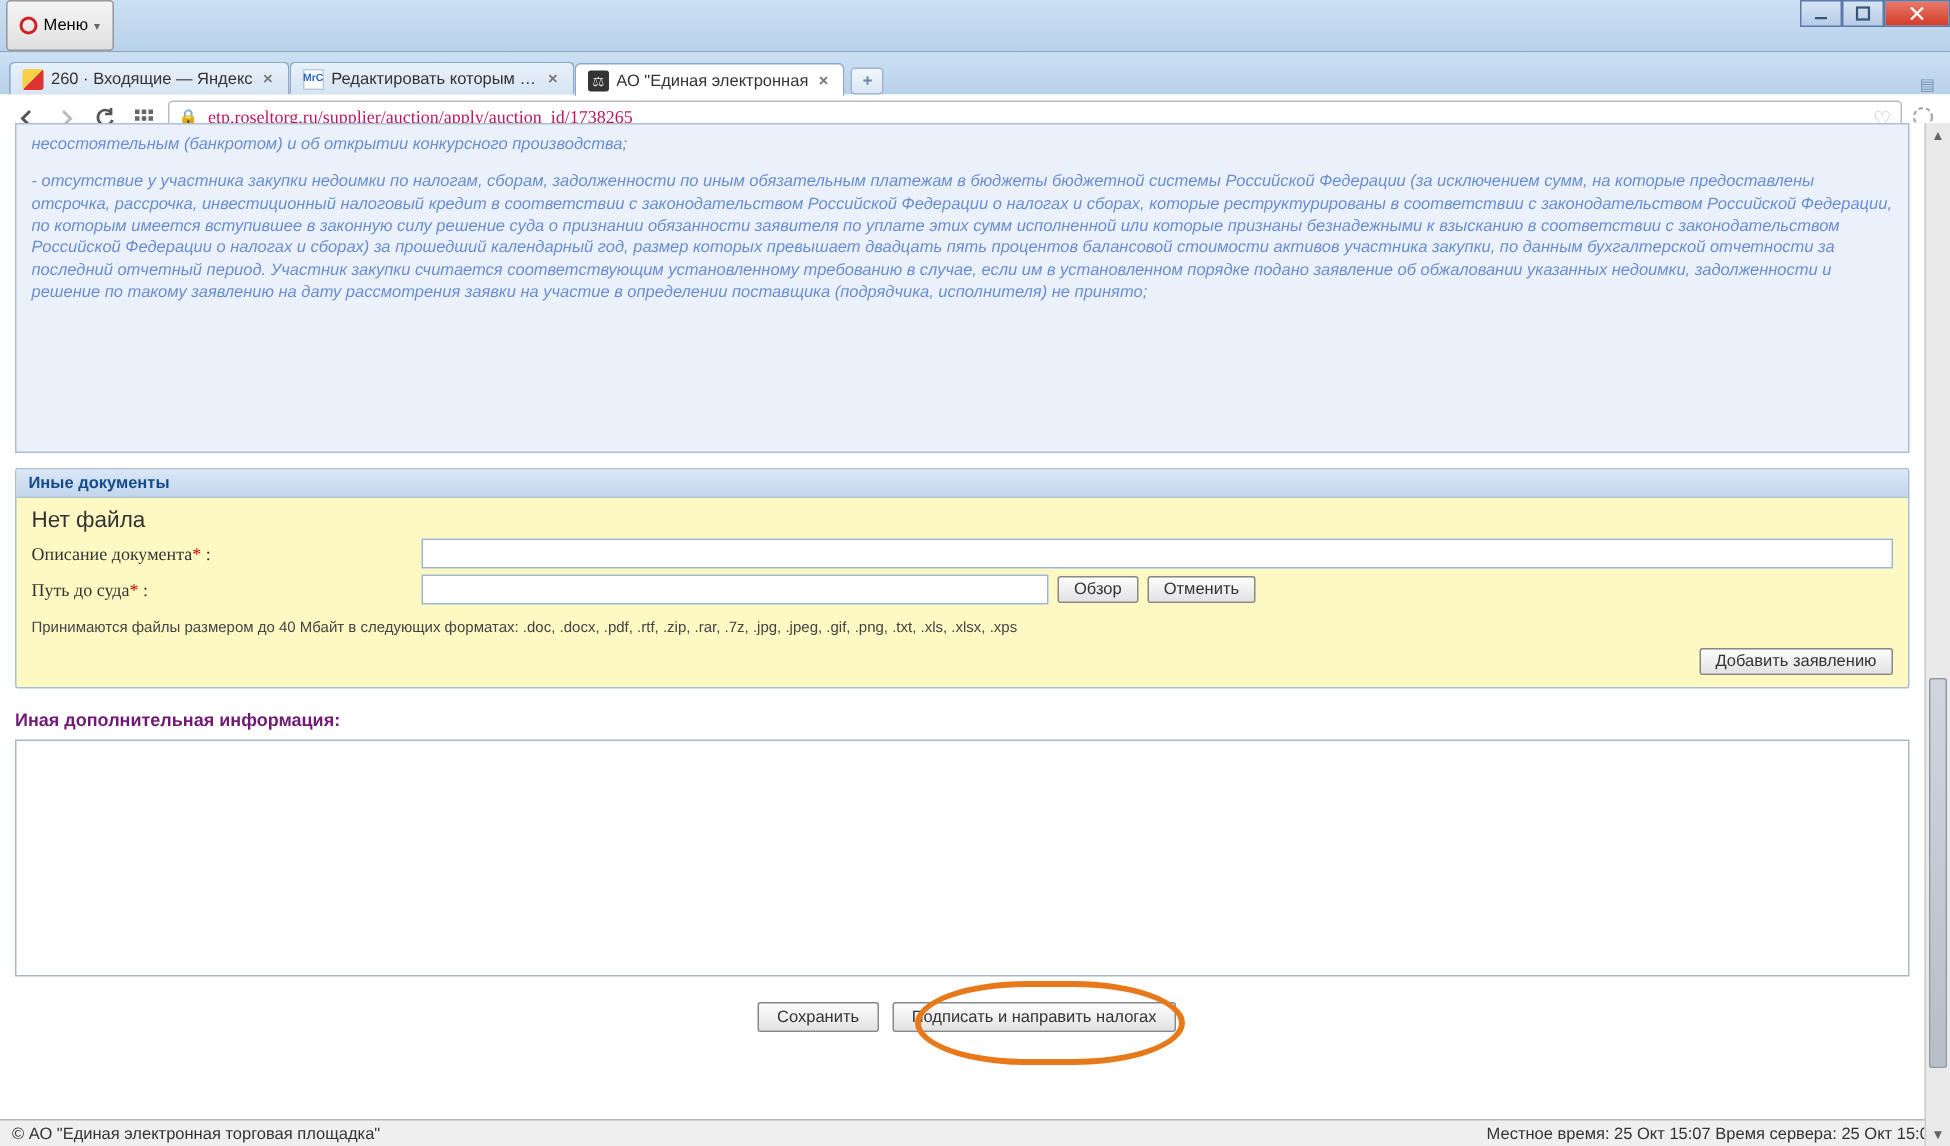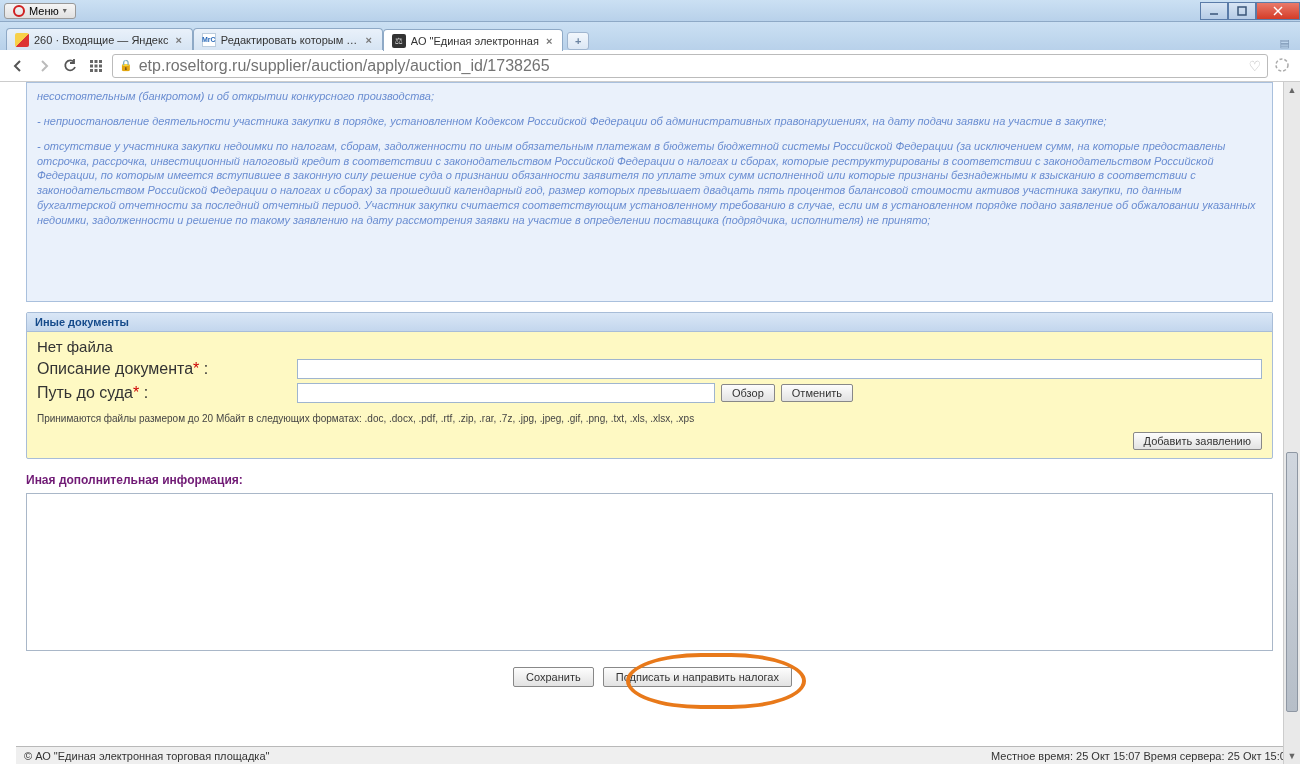--- a/index.html
+++ b/index.html
@@ -1,19 +1,19 @@
 <!DOCTYPE html>
 <html><head>
 <meta charset="utf-8">
 <style>
 * { margin: 0; padding: 0; box-sizing: border-box; }
 body { font-family: Tahoma, Arial, sans-serif; font-size: 11px; background: #fff; overflow: hidden; }
 
 
-.window-chrome { display: flex; align-items: center; background: linear-gradient(#cbe0f3, #b8d1ea); border-bottom: 1px solid #8ea9c6; height: 22px; padding-left: 4px; }
+.window-chrome { display: flex; background: linear-gradient(#cbe0f3, #b8d1ea); border-bottom: 1px solid #8ea9c6; height: 35px; padding-left: 4px; }
 .opera-menu-btn { display: flex; align-items: center; gap: 4px; background: linear-gradient(#f5f5f5,#e0e0e0); border: 1px solid #999; border-radius: 3px; padding: 1px 8px; font-size: 11px; cursor: pointer; }
 .opera-o { width: 12px; height: 12px; border-radius: 50%; border: 2px solid #d02020; position: relative; }
 .win-controls { margin-left: auto; display: flex; }
 .win-btn { width: 28px; height: 18px; border: 1px solid #5a7ba8; background: linear-gradient(#d8e5f4,#b6cce6); display:flex; align-items:center; justify-content:center; font-size:10px; font-family: Arial; }
 .win-btn.close { background: linear-gradient(#e97a6a,#d43c28); color: #fff; width: 44px; }
 .win-btn svg { stroke: #3a5578; stroke-width: 1.5; }
 .win-btn.close svg { stroke: #fff; }
 
 
 .tab-bar { display:flex; align-items:flex-end; background: linear-gradient(#cbe0f3, #b8d1ea); padding: 4px 6px 0 6px; height: 28px; gap:0; }
@@ -23,41 +23,41 @@
 .tab .tclose { color:#777; font-weight:bold; margin-left:auto; padding:0 2px; }
 .tab .tlabel { overflow:hidden; text-overflow:ellipsis; }
 .newtab { width:22px; height:18px; border:1px solid #9fb5cf; background:linear-gradient(#f2f7fc,#dbe7f4); border-radius:3px; display:flex; align-items:center; justify-content:center; margin-left:4px; color:#6b84a2; font-weight:bold; }
 
 
 .addr-bar { display:flex; align-items:center; gap:6px; padding: 4px 8px; background:#fff; border-bottom:1px solid #ccc; height:32px; }
 .nav-btn { width:20px; height:20px; display:flex; align-items:center; justify-content:center; color:#888; }
 .nav-btn.enabled { color:#444; }
 .url-box { flex:1; display:flex; align-items:center; border:1px solid #bbb; border-radius:3px; height:24px; padding:0 6px; gap:6px; }
 .lock { color:#3a9c3a; }
-.url-text { flex:1; font-size:16px; color:#737373; }
+.url-text { flex:1; font-size:12px; color:#be185d;font-family:Liberation Serif, serif; }
 .heart { color:#bbb; font-size:14px; }
 .sync-ico { width:18px; height:18px; color:#999; }
 
 
-.page-outer { position: absolute; top:82px; bottom:0; left:0; right:0; background:#fff; display:flex;margin-left:16px; }
+.page-outer { position: absolute; top:82px; bottom:0; left:0; right:0; background:#fff; display:flex; }
 .page-scroll { flex:1; overflow:auto; }
 .content { padding: 0 10px 10px 10px; }
 
 
 .decl-box { border:1px solid #a9c0dd; background:#eaf1fb; margin: 0 0 10px 0; }
 .decl-inner { height:218px; overflow:auto; padding:6px 10px; color:#6a8dd1; font-style:italic; font-size:11px; line-height:1.35; }
 .decl-inner p { margin-bottom:10px; }
 
 
 .panel { border:1px solid #a8bdd8; border-radius:2px; margin-bottom:14px; background:#fef9c3; }
 .panel-hd { background: linear-gradient(#dae7f6,#c3d6ed); padding:3px 8px; color:#154a8a; font-weight:bold; font-size:11px; border-bottom:1px solid #a8bdd8; }
 .panel-bd { padding:6px 10px 8px 10px; }
 .nofile { font-size:15px; color:#333; margin-bottom:4px; }
 .form-row { display:flex; align-items:center; margin:4px 0; }
-.form-label { width:260px; color:#333; font-size:16px; }
+.form-label { width:260px; color:#333; font-size:12px;font-family:Liberation Serif, serif; }
 .req { color:#c00; }
 .form-input { flex:1; height:20px; border:1px solid #9fb5cf; background:#fff; padding:0 4px; font-size:11px; }
 .form-input.short { flex:0 0 418px; }
 .btn { background: linear-gradient(#fdfdfd,#e2e2e2); border:1px solid #888; border-radius:2px; padding:2px 10px; font-size:11px; color:#333; cursor:pointer; margin-left:6px; }
 .hint { font-size:10px; color:#444; margin-top:10px; }
 .panel-actions { text-align:right; margin-top:8px; }
 
 
 .section-title { font-weight:bold; font-size:12px; color:#701a75; margin: 6px 0; }
 .big-textarea { width:100%; height:158px; border:1px solid #a9b7c8; background:#fff; resize:none; font-family:inherit; font-size:11px; padding:4px; }
@@ -178,41 +178,40 @@
 </div>
 
 <div class="page-outer">
   <div class="page-scroll">
     <div class="content">
 
       
       <div class="decl-box">
         <div class="decl-inner">
           <p>несостоятельным (банкротом) и об открытии конкурсного производства;</p>
-          <p>- неприостановление деятельности участника закупки в порядке, установленном Кодексом Российской Федерации об административных правонарушениях, на дату подачи заявки на участие в закупке;</p>
           <p>- отсутствие у участника закупки недоимки по налогам, сборам, задолженности по иным обязательным платежам в бюджеты бюджетной системы Российской Федерации (за исключением сумм, на которые предоставлены отсрочка, рассрочка, инвестиционный налоговый кредит в соответствии с законодательством Российской Федерации о налогах и сборах, которые реструктурированы в соответствии с законодательством Российской Федерации, по которым имеется вступившее в законную силу решение суда о признании обязанности заявителя по уплате этих сумм исполненной или которые признаны безнадежными к взысканию в соответствии с законодательством Российской Федерации о налогах и сборах) за прошедший календарный год, размер которых превышает двадцать пять процентов балансовой стоимости активов участника закупки, по данным бухгалтерской отчетности за последний отчетный период. Участник закупки считается соответствующим установленному требованию в случае, если им в установленном порядке подано заявление об обжаловании указанных недоимки, задолженности и решение по такому заявлению на дату рассмотрения заявки на участие в определении поставщика (подрядчика, исполнителя) не принято;</p>
         </div>
       </div>
 
       
       <div class="panel">
         <div class="panel-hd">Иные документы</div>
         <div class="panel-bd">
           <div class="nofile">Нет файла</div>
           <div class="form-row">
             <div class="form-label"><span>Описание документа</span><span class="req">*</span> :</div>
             <input type="text" class="form-input" style="">
           </div>
           <div class="form-row">
             <div class="form-label"><span>Путь до суда</span><span class="req">*</span> :</div>
             <input type="text" class="form-input short" style="">
             <button class="btn">Обзор</button>
             <button class="btn">Отменить</button>
           </div>
-          <div class="hint">Принимаются файлы размером до 20 Мбайт в следующих форматах: .doc, .docx, .pdf, .rtf, .zip, .rar, .7z, .jpg, .jpeg, .gif, .png, .txt, .xls, .xlsx, .xps</div>
+          <div class="hint">Принимаются файлы размером до 40 Мбайт в следующих форматах: .doc, .docx, .pdf, .rtf, .zip, .rar, .7z, .jpg, .jpeg, .gif, .png, .txt, .xls, .xlsx, .xps</div>
           <div class="panel-actions">
             <button class="btn">Добавить заявлению</button>
           </div>
         </div>
       </div>
 
       
       <div class="section-title">Иная дополнительная информация:</div>
       <textarea class="big-textarea" style=""></textarea>
 

